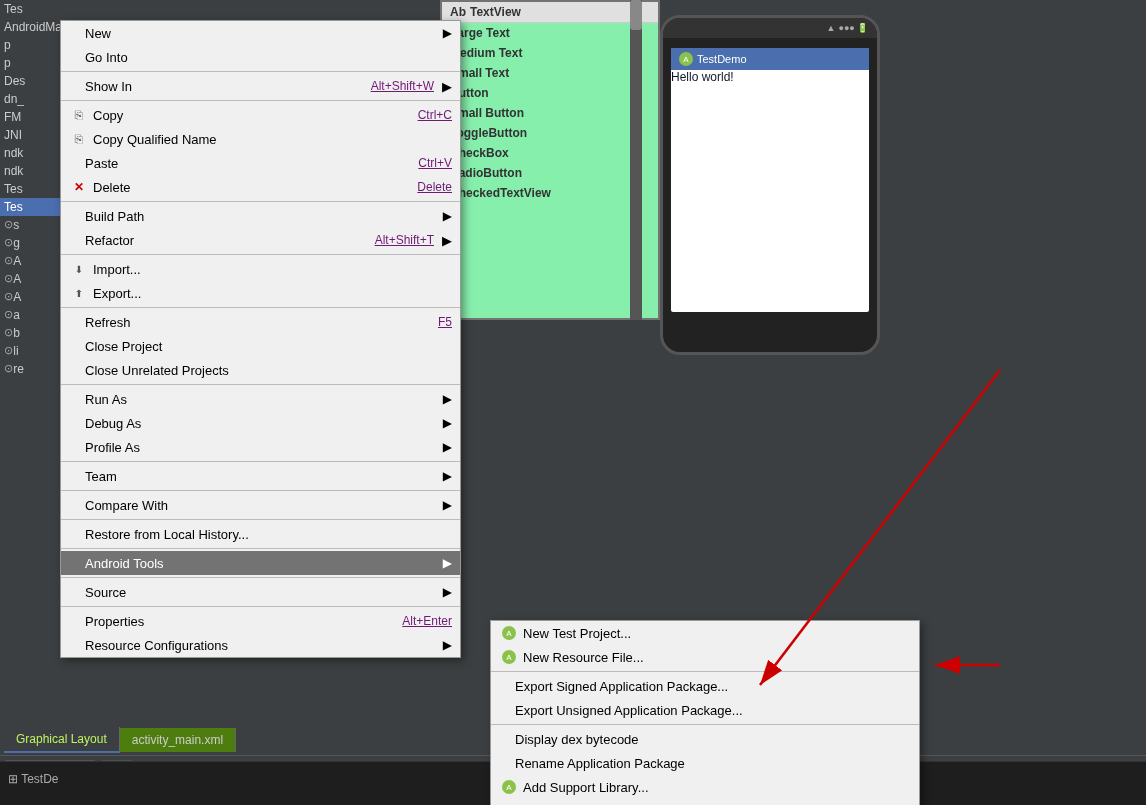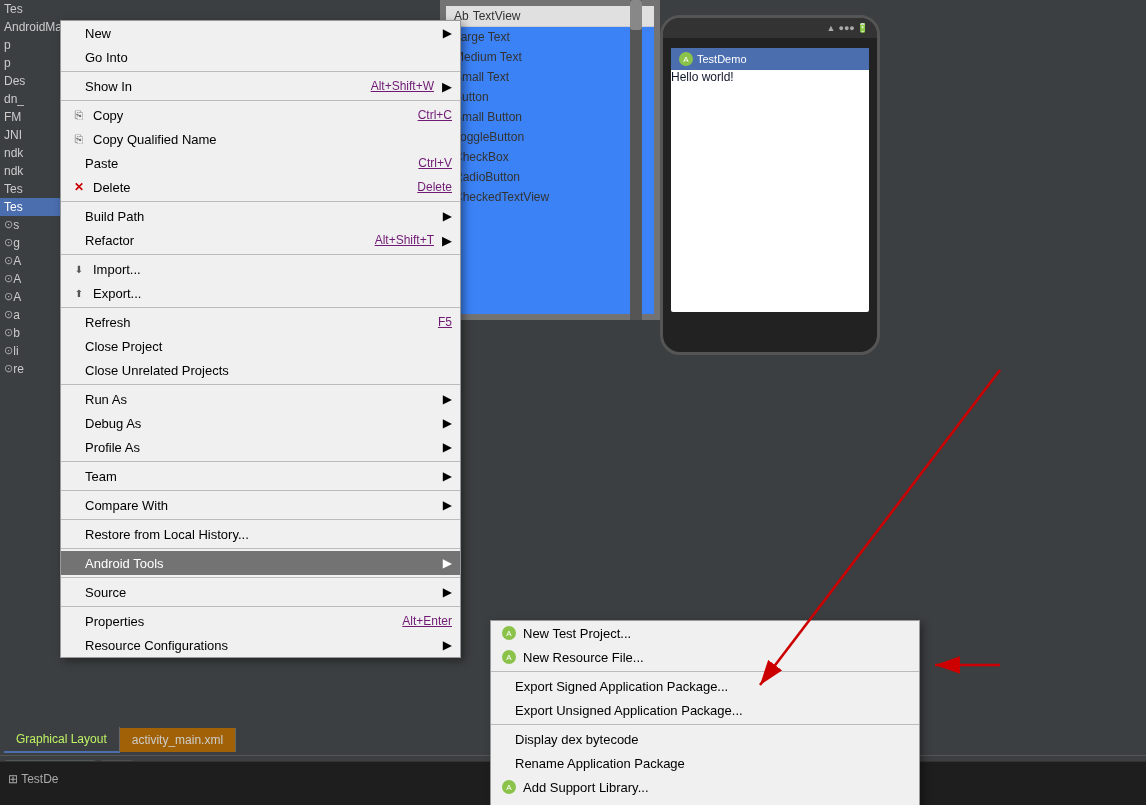--- a/index.html
+++ b/index.html
@@ -97,23 +97,24 @@
       z-index: 200;
     }
 
     
     .textview-palette {
       position: absolute;
       top: 0;
       left: 440px;
       width: 220px;
       height: 320px;
-      background: #3b82f6;
-      border: 6px solid #737373;
+      background: #86efac;
+      border: 2px solid #737373;
       z-index: 5;
+      font-weight: bold;
     }
 
     .palette-header {
       background: #e0e0e0;
       padding: 3px 8px;
       font-size: 12px;
       color: #333;
       display: flex;
       align-items: center;
       gap: 4px;
@@ -213,21 +214,21 @@
       right: 0;
       height: 30px;
       background: #3c3f41;
       display: flex;
       align-items: center;
       padding: 0 4px;
     }
 
     .editor-tab {
       padding: 5px 12px;
-      background: #a16207;
+      background: #4d7c0f;
       color: #ccc;
       font-size: 12px;
       cursor: pointer;
       border-right: 1px solid #666;
     }
 
     .editor-tab.active {
       background: #3c3f41;
       color: #bef264;
       border-bottom: 2px solid #4b6eaf;

